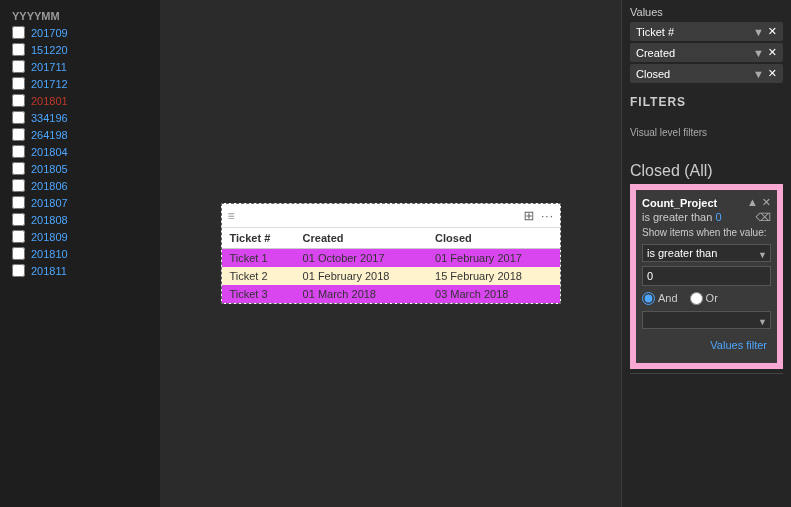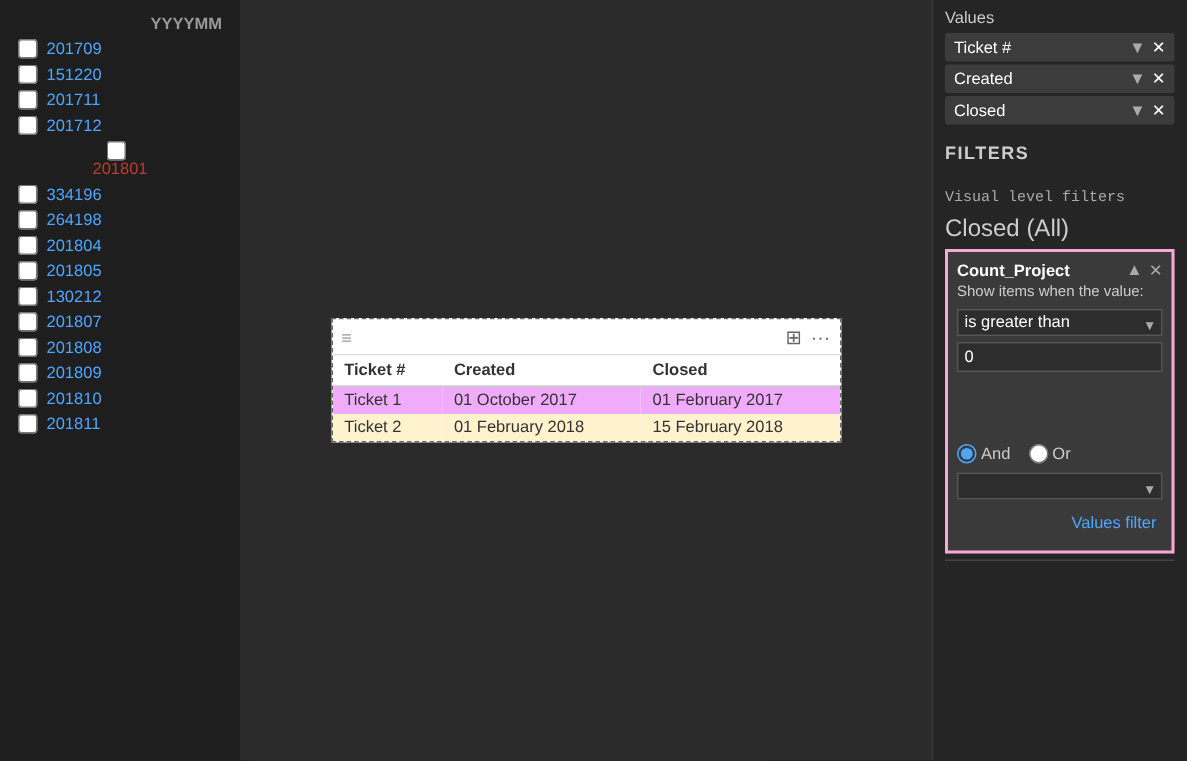--- a/index.html
+++ b/index.html
@@ -19,37 +19,35 @@
       background: #1e1e1e;
       padding: 8px 4px;
       flex-shrink: 0;
       overflow-y: auto;
     }
     .left-panel .year-label {
       color: #999;
       font-size: 11px;
       padding: 2px 8px;
       font-weight: bold;
-      text-align: right;
     }
     .left-panel .list-item {
       display: flex;
       align-items: center;
       padding: 2px 8px;
       color: #4da6ff;
       font-size: 11px;
       cursor: pointer;
     }
     .left-panel .list-item input[type=checkbox] {
       margin-right: 6px;
       accent-color: #4da6ff;
     }
     .left-panel .list-item.highlighted {
       color: #c0392b;
-      flex-direction: column;
     }
 
     
     .middle-panel {
       flex: 1;
       background: #2b2b2b;
       display: flex;
       align-items: center;
       justify-content: center;
       position: relative;
@@ -91,21 +89,21 @@
       border-bottom: 1px solid #ccc;
     }
     .data-table td {
       padding: 3px 8px;
       color: #333;
     }
     .data-table tr.highlighted td {
       background: #fff3cd;
     }
     .data-table tr:not(.highlighted) td {
-      background: #f0abfc;
+      background: #d946ef;
     }
 
     
     .right-panel {
       width: 170px;
       background: #252526;
       flex-shrink: 0;
       overflow-y: auto;
       border-left: 1px solid #3c3c3c;
     }
@@ -152,31 +150,30 @@
     .filters-title {
       color: #ccc;
       font-size: 12px;
       font-weight: bold;
       margin-bottom: 18px;
       letter-spacing: 1px;
     }
     .visual-level-label {
       color: #aaa;
       font-size: 10px;
-      margin-bottom: 6px;
-      font-family: Liberation Mono, monospace;
+      margin-bottom: 24px;
     }
     .filter-group-header {
       color: #ccc;
       font-size: 16px;
       margin-bottom: 4px;
     }
     .filter-card {
       background: #3a3a3a;
-      border: 2px solid #f9a8d4;
+      border: 6px solid #f9a8d4;
       padding: 6px;
       margin-bottom: 4px;
     }
     .filter-card-header {
       display: flex;
       align-items: center;
       justify-content: space-between;
       margin-bottom: 2px;
     }
     .filter-card-title {
@@ -230,24 +227,23 @@
     .filter-radio-row {
       display: flex;
       align-items: center;
       gap: 12px;
       margin-bottom: 6px;
     }
     .filter-radio-label {
       color: #ccc;
       font-size: 11px;
       display: flex;
-      align-items: center;
+      align-items: flex-start;
       gap: 3px;
       cursor: pointer;
-      margin-top: 42px;
     }
     .filter-radio-label input[type=radio] {
       accent-color: #4da6ff;
     }
     .filter-second-select {
       width: 100%;
       background: #2d2d2d;
       color: #777;
       border: 1px solid #555;
       padding: 2px 4px;
@@ -329,21 +325,21 @@
       <div class="list-item">
         <input type="checkbox" style="">
         <span>201804</span>
       </div>
       <div class="list-item">
         <input type="checkbox" style="">
         <span>201805</span>
       </div>
       <div class="list-item">
         <input type="checkbox" style="">
-        <span>130212</span>
+        <span>201806</span>
       </div>
       <div class="list-item">
         <input type="checkbox" style="">
         <span>201807</span>
       </div>
       <div class="list-item">
         <input type="checkbox" style="">
         <span>201808</span>
       </div>
       <div class="list-item">
@@ -381,20 +377,25 @@
       <tbody id="table-body">
           <tr>
             <td>Ticket 1</td>
             <td>01 October 2017</td>
             <td>01 February 2017</td>
           </tr>
           <tr class="highlighted">
             <td>Ticket 2</td>
             <td>01 February 2018</td>
             <td>15 February 2018</td>
+          </tr>
+          <tr>
+            <td>Ticket 3</td>
+            <td>01 March 2018</td>
+            <td>03 March 2018</td>
           </tr>
         </tbody>
     </table>
   </div>
 </div>
 
 <div class="right-panel">
   <div class="values-section">
     <div class="values-label">Values</div>
     <div id="value-items">
@@ -428,20 +429,25 @@
     <div class="filter-group-header">Closed (All)</div>
 
     <div class="filter-card">
       <div class="filter-card-header">
         <span class="filter-card-title">Count_Project</span>
         <div class="filter-card-actions">
           <span>▲</span>
           <span>✕</span>
         </div>
       </div>
+      <div class="filter-subtitle">
+        <span>is greater than</span>
+        <span class="highlight">0</span>
+        <span style="float:right;color:#aaa;cursor:pointer;">⌫</span>
+      </div>
       <div class="filter-description">Show items when the value:</div>
 
       <div class="filter-select-wrapper">
         <select class="filter-select" id="filter-condition-select"><option value="is greater than">is greater than</option><option value="is less than">is less than</option><option value="is equal to">is equal to</option><option value="is not equal to">is not equal to</option></select>
       </div>
 
       <input class="filter-input" type="text" id="filter-value-input" value="0" style="">
 
       <div class="filter-radio-row">
         <label class="filter-radio-label">

